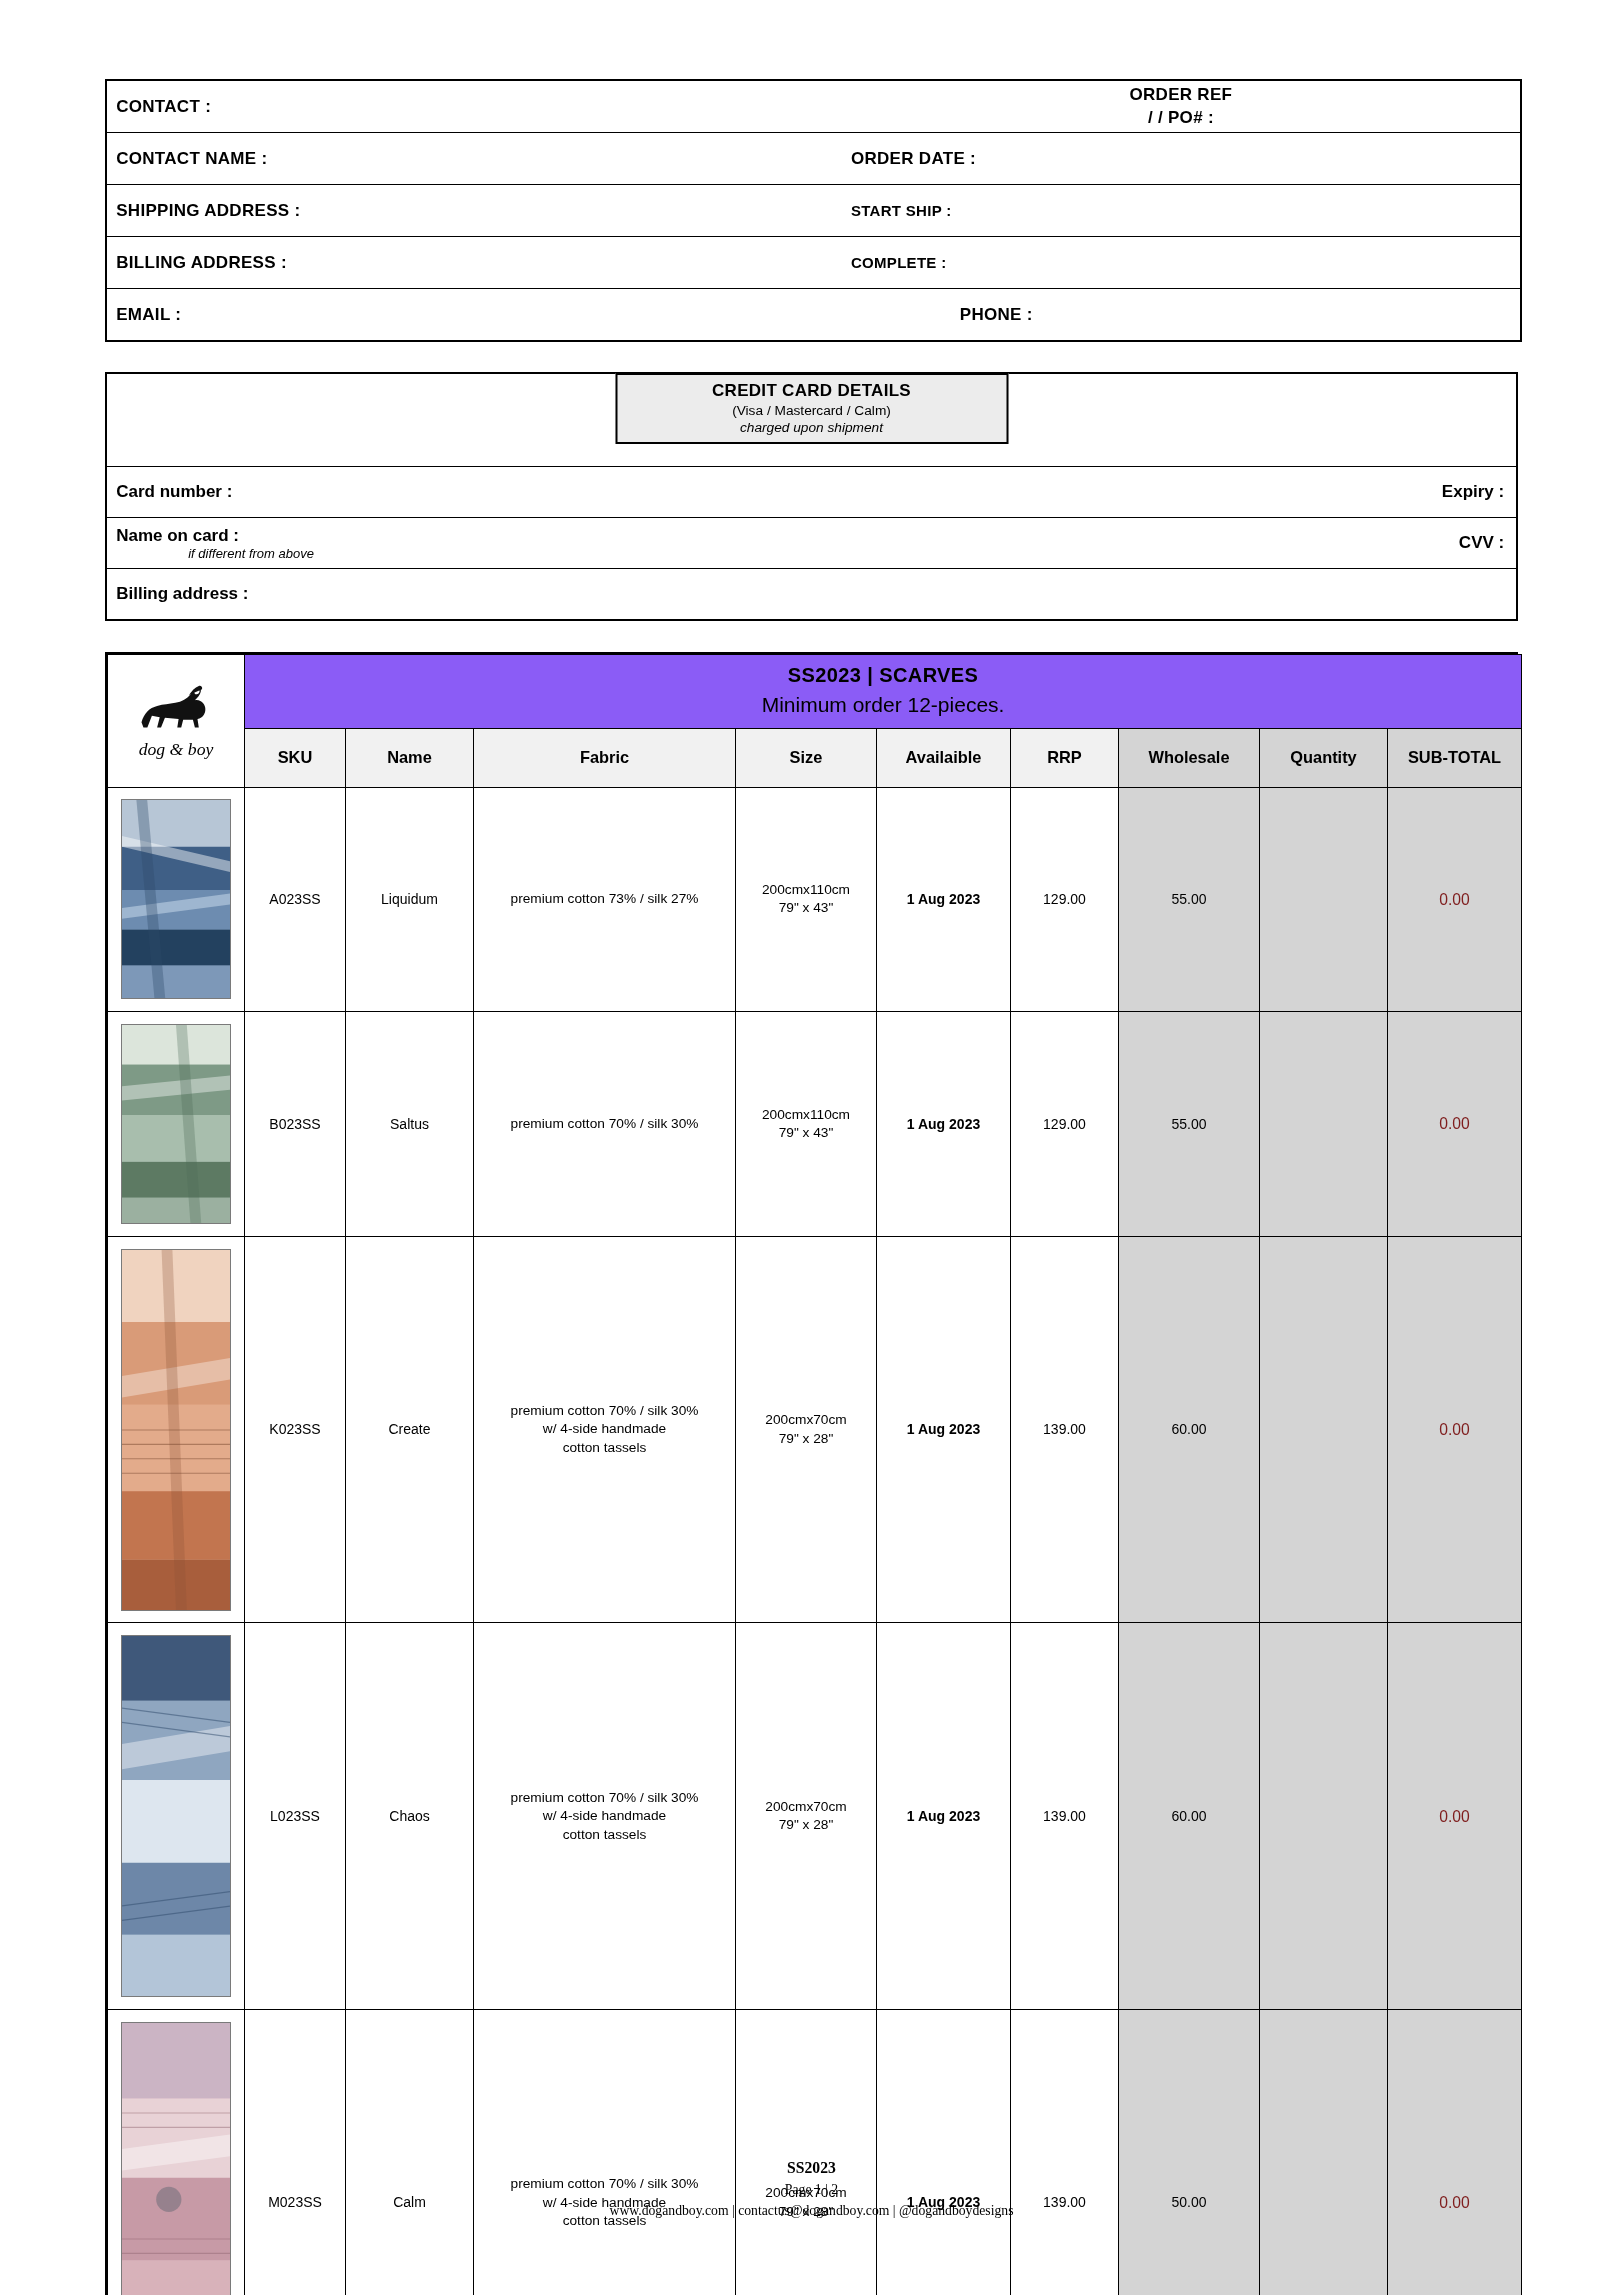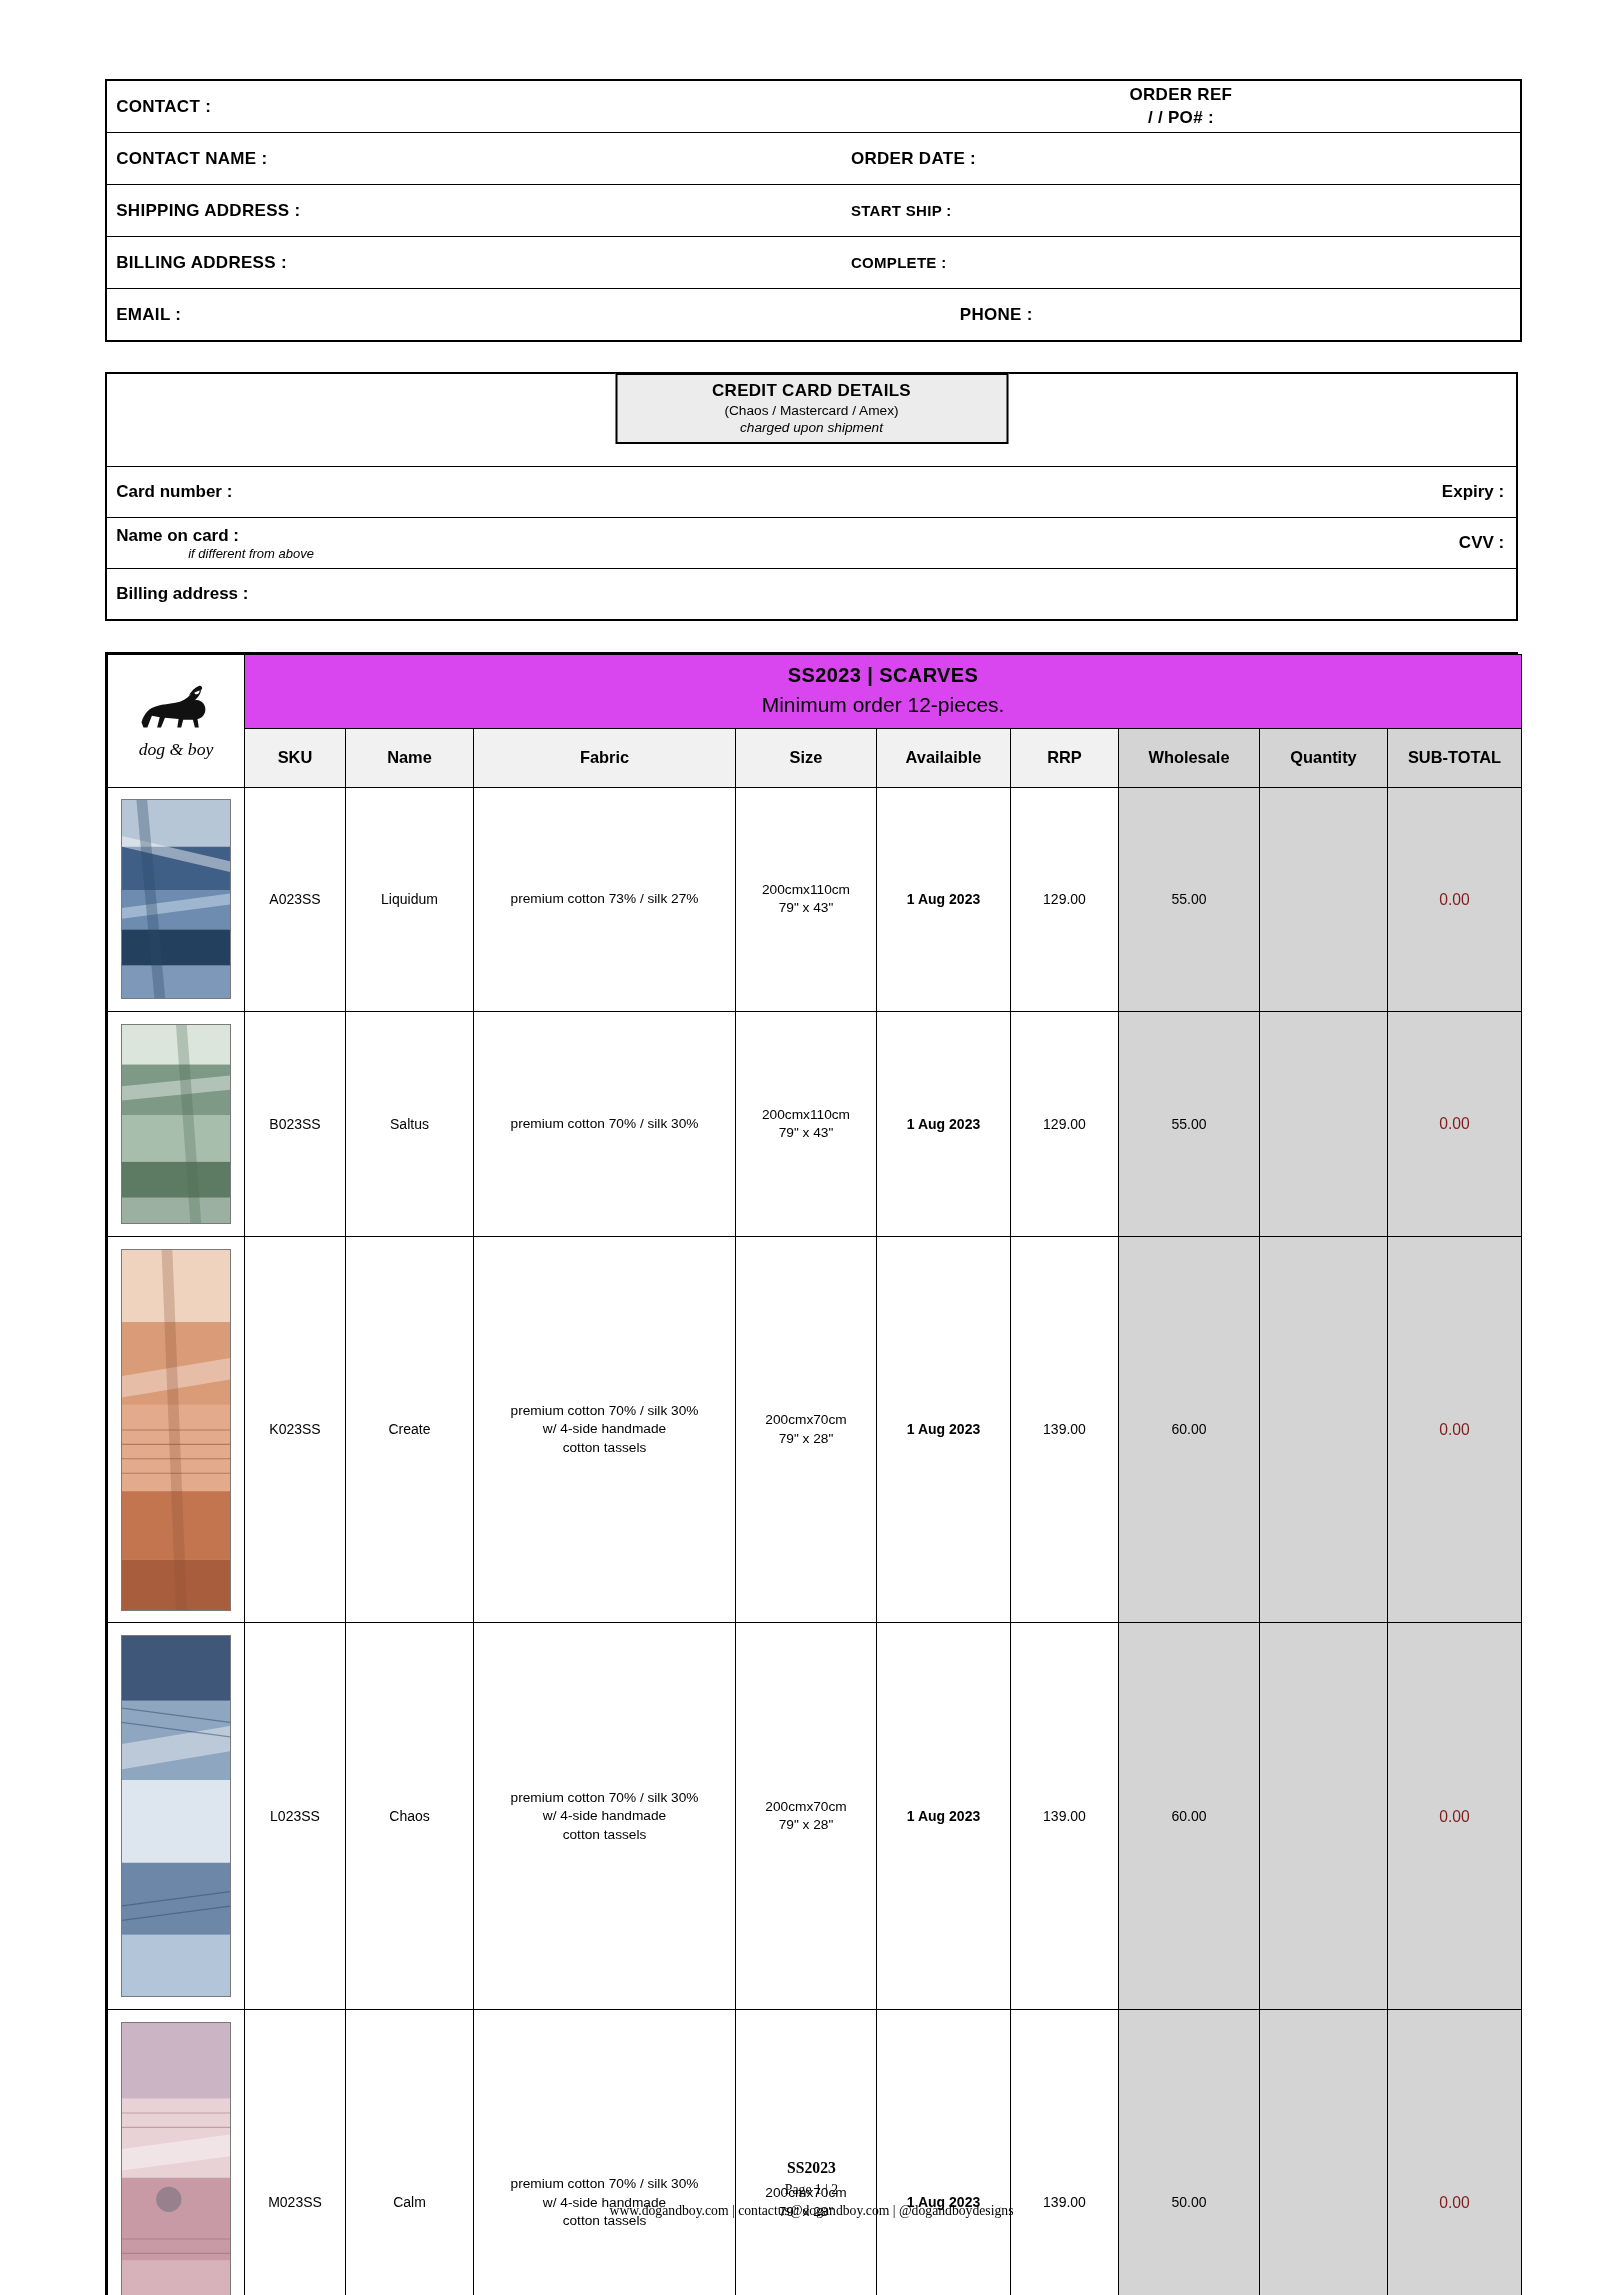--- a/index.html
+++ b/index.html
@@ -137,21 +137,21 @@
     text-align: center;
   }
   .brand-logo svg { display: block; margin: 0 auto; }
   .brand-name {
     font-family: "Liberation Serif", serif;
     font-style: italic;
     font-size: 17.7px;
     margin-top: 1.3px;
   }
   .season-cell {
-    background: #d946ef;
+    background: #8b5cf6;
     text-align: center;
     padding: 9.2px 0 10.5px 0;
   }
   .season-title {
     font-size: 20px;
     font-weight: bold;
     letter-spacing: 0.4px;
   }
   .season-sub {
     font-size: 21px;
@@ -235,21 +235,21 @@
           <td>EMAIL :</td>
           <td style="text-align:left; padding-left:118px">PHONE :</td>
         </tr>
       </tbody>
         </table>
     </div>
 
     <div class="cc-wrap">
       <div class="cc-title-box">
         <div class="t1">CREDIT CARD DETAILS</div>
-        <div class="t2">(Chaos / Mastercard / Amex)</div>
+        <div class="t2">(Visa / Mastercard / Calm)</div>
         <div class="t3">charged upon shipment</div>
       </div>
       <div class="cc-spacer"></div>
       <table>
         <tbody>
             <tr>
           <td style="width:55%">Card number :</td>
           <td class="right" style="width:45%">Expiry :</td>
         </tr>
         <tr>

